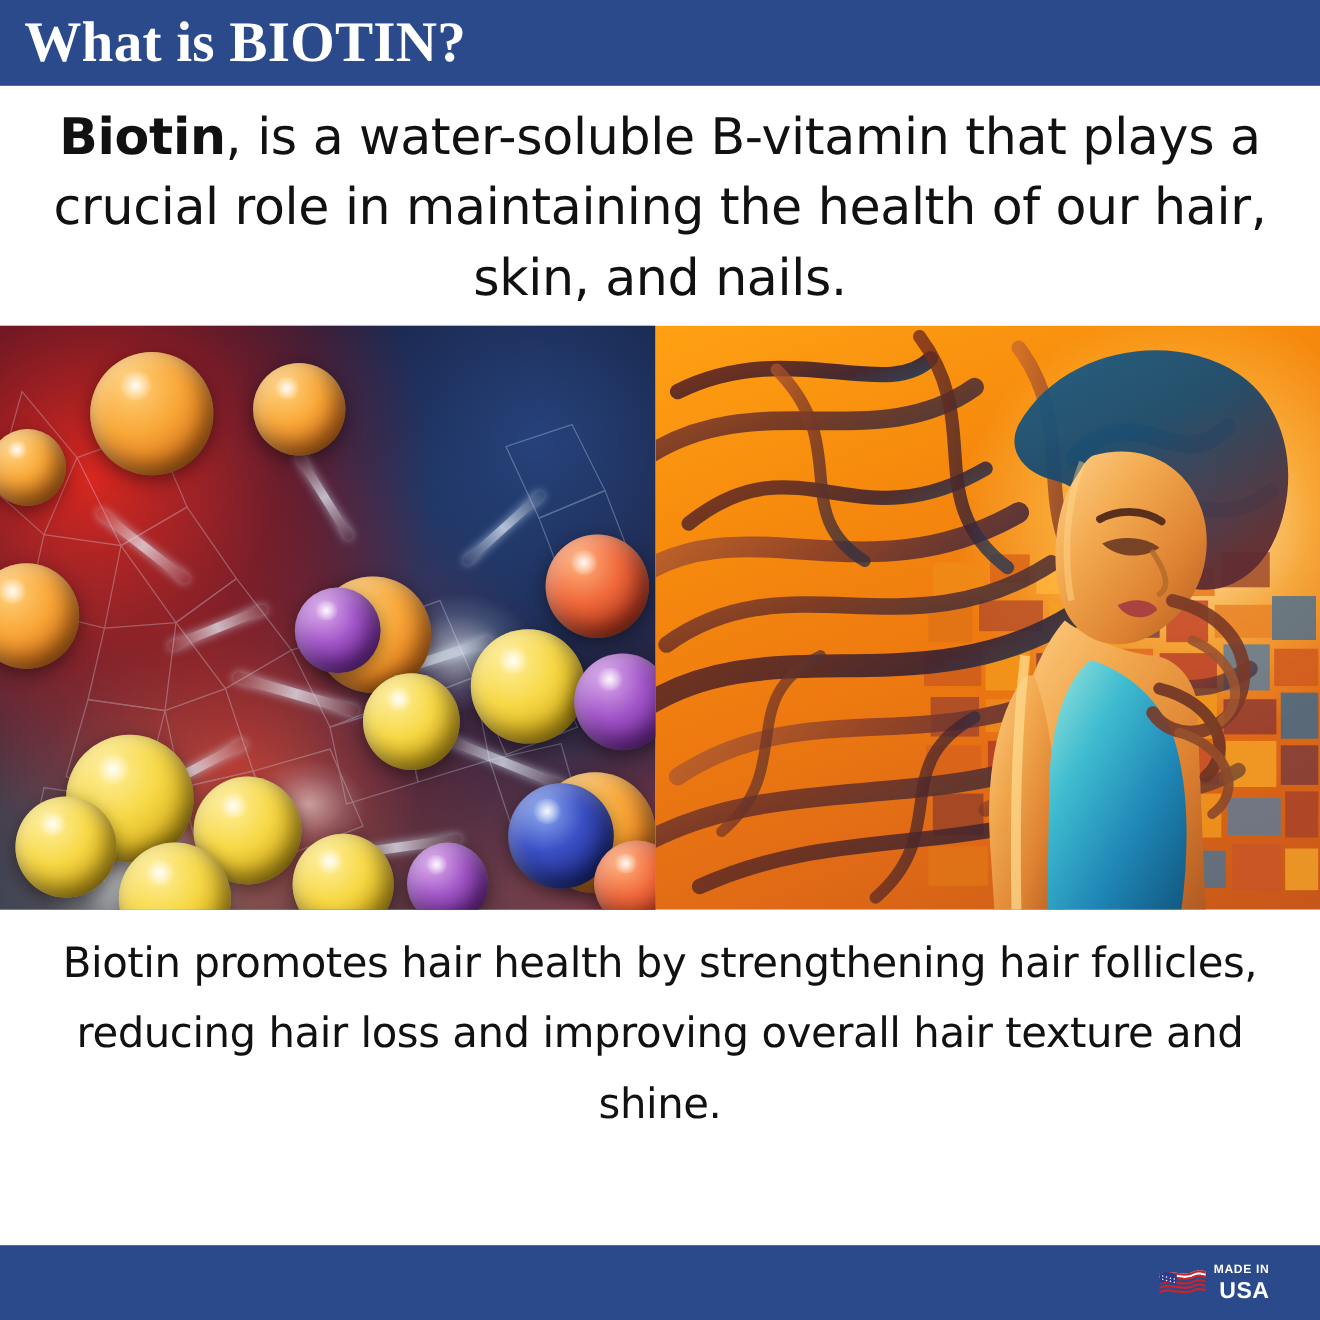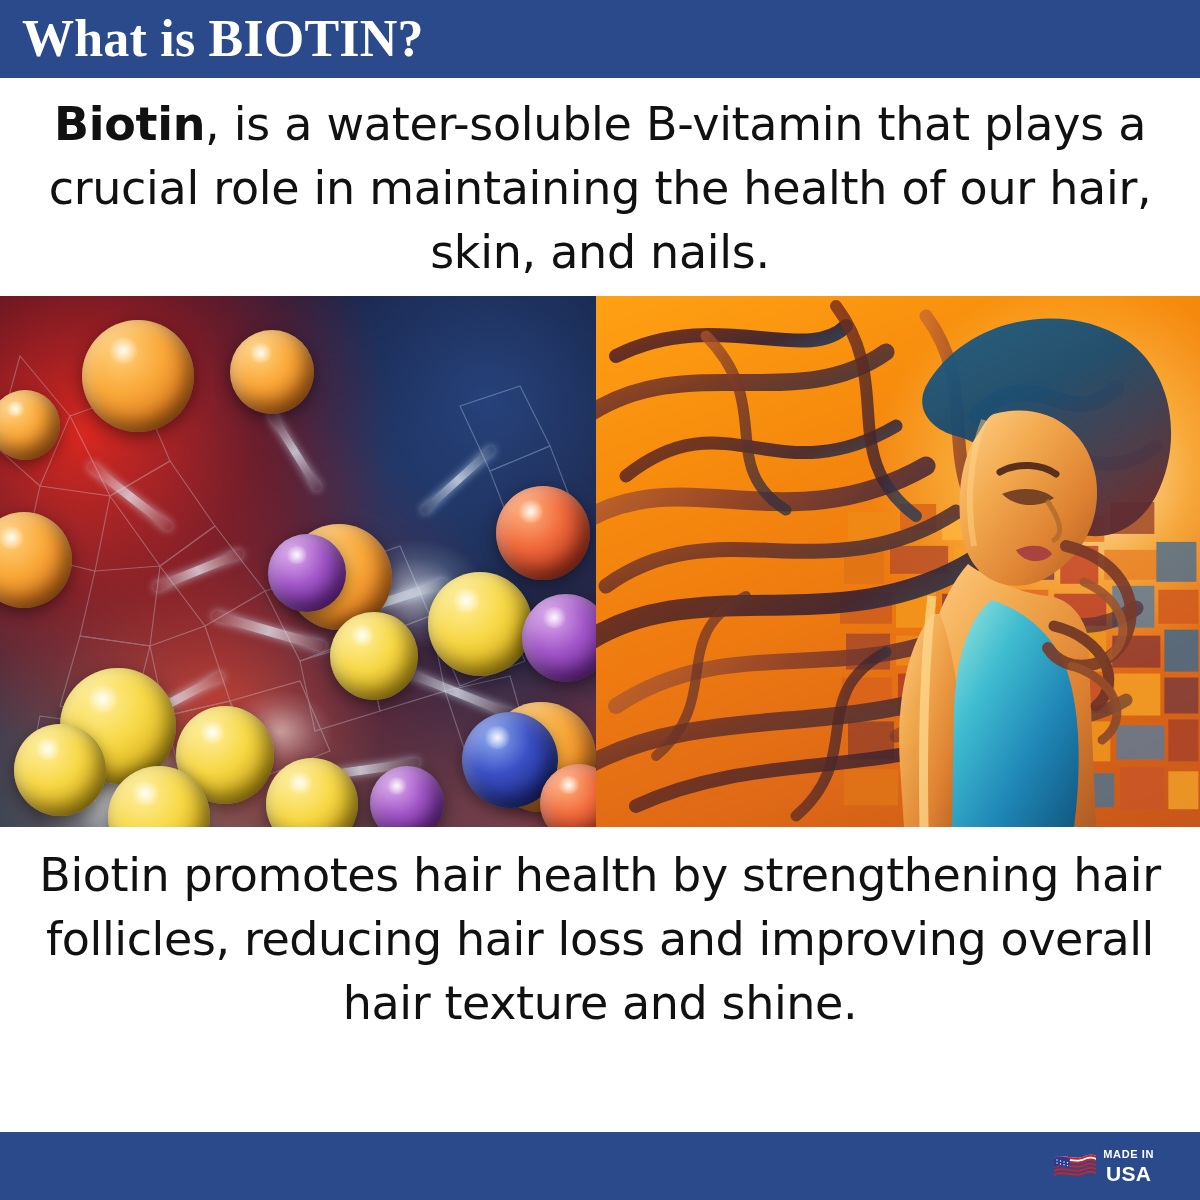--- a/index.html
+++ b/index.html
@@ -162,21 +162,21 @@
     flex: 1 1 auto;
     padding: 16px 32px 0 32px;
     box-sizing: border-box;
     display: flex;
     justify-content: center;
   }
   .outro-text {
     text-align: center;
     color: #111111;
     font-family: "DejaVu Sans", sans-serif;
-    font-size: 46px;
+    font-size: 38px;
     line-height: 64px;
     font-weight: 400;
     letter-spacing: -0.4px;
   }
 
   
   .footer-bar {
     width: 100%;
     height: 68px;
     flex: 0 0 68px;
@@ -189,21 +189,21 @@
   }
   .usa-badge {
     display: flex;
     align-items: center;
     gap: 6px;
   }
   .usa-flag { width: 44px; height: 28px; display: block; }
   .usa-words {
     display: flex;
     flex-direction: column;
-    align-items: center;
+    align-items: flex-end;
     line-height: 1;
   }
   .usa-made {
     color: #ffffff;
     font-family: "Liberation Sans", sans-serif;
     font-weight: bold;
     font-size: 11px;
     letter-spacing: 0.6px;
   }
   .usa-usa {

